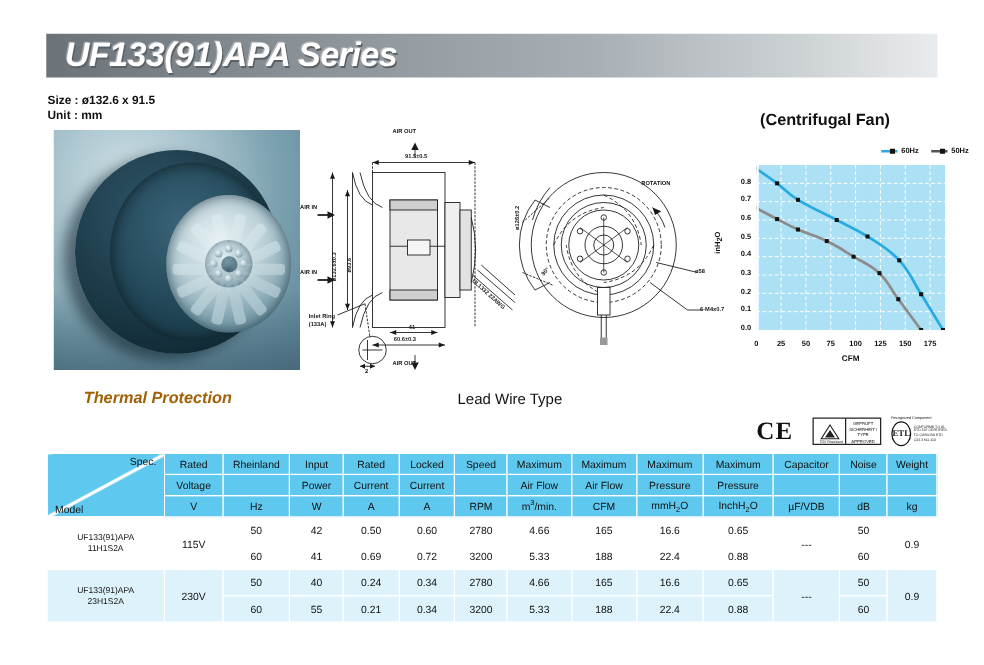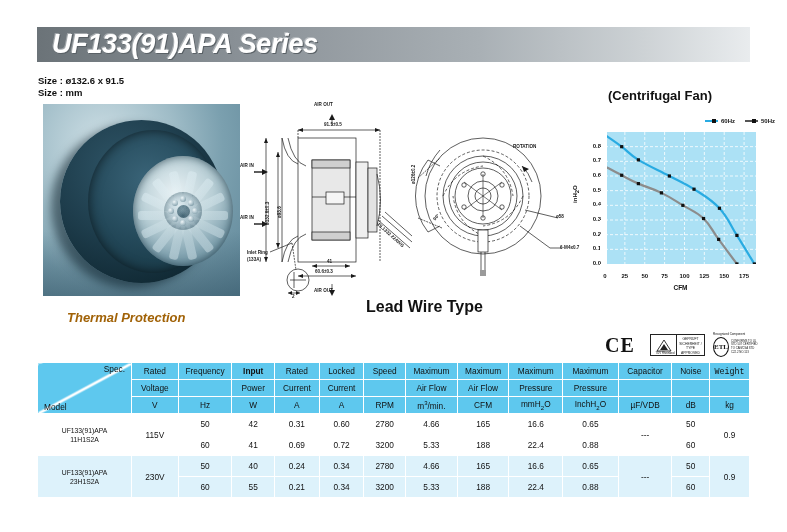--- a/index.html
+++ b/index.html
@@ -105,22 +105,22 @@
   .dwg-label.rot90{ transform:rotate(-90deg); transform-origin:0 0; }
   .dwg-label.rot45{ transform:rotate(-47deg); transform-origin:0 0; }
   .dwg-label.rot-45{ transform:rotate(42deg); transform-origin:0 0; }
 
   
   #caption-thermal{
     position:absolute; left:67px; top:310px;
     font-size:13px; font-weight:bold; color:#a16207; white-space:nowrap;font-style:italic;
   }
   #caption-leadwire{
-    position:absolute; left:366px; top:298px;
-    font-size:16px; font-weight:bold; color:#111; white-space:nowrap;
+    position:absolute; left:366px; top:312px;
+    font-size:12px; font-weight:normal; color:#111; white-space:nowrap;
   }
 
   
   #cert-marks{
     position:absolute; left:600px; top:332px; width:160px; height:28px;
   }
   #ce-mark{
     position:absolute; left:5px; top:2px;
     font-size:20px; font-weight:bold; font-family:"Liberation Serif", serif;
     letter-spacing:1px; color:#111;
@@ -232,21 +232,21 @@
   sup{ font-size:6px; }
 </style>
 </head>
 <body>
 
 <div id="title-bar"></div>
 <div id="title-text">UF133(91)APA Series</div>
 
 <div id="size-block">
   <div>Size : ø132.6 x 91.5</div>
-  <div>Size : mm</div>
+  <div>Unit : mm</div>
 </div>
 
 <div id="centrifugal-title">(Centrifugal Fan)</div>
 
 <div id="fan-photo">
   <div class="shadow-floor"></div>
   <div class="housing">
     <div class="housing-rim">
       <div class="impeller" id="impeller">
         <div class="hub">
@@ -633,32 +633,32 @@
 </div>
 
 <table id="spec-table">
   <thead>
     <tr>
       <td class="hdr-corner" rowspan="3" style="width:95px;">
         <span class="spec-txt">Spec.</span>
         <span class="model-txt">Model</span>
       </td>
     <td style="width: 47px;">Rated</td>
-        <td style="width: 54px;">Frequency</td>
-        <td style="width: 43px; font-weight: bold;">Input</td>
+        <td style="width: 54px;">Rheinland</td>
+        <td style="width: 43px;">Input</td>
         <td style="width: 45px;">Rated</td>
         <td style="width: 45px;">Locked</td>
         <td style="width: 42px;">Speed</td>
         <td style="width: 52px;">Maximum</td>
         <td style="width: 52px;">Maximum</td>
         <td style="width: 54px;">Maximum</td>
         <td style="width: 56px;">Maximum</td>
         <td style="width: 54px;">Capacitor</td>
         <td style="width: 38px;">Noise</td>
-        <td style="width: 40px; font-family: Liberation Mono, monospace;">Weight</td>
+        <td style="width: 40px;">Weight</td>
       </tr>
   <tr>
         <td>Voltage</td>
         <td></td>
         <td>Power</td>
         <td>Current</td>
         <td>Current</td>
         <td></td>
         <td>Air Flow</td>
         <td>Air Flow</td>
@@ -683,21 +683,21 @@
         <td>dB</td>
         <td>kg</td>
       </tr>
     </thead>
   <tbody id="table-body">
       <tr class="rowA">
         <td class="model-cell" rowspan="2">UF133(91)APA<br>11H1S2A</td>
         <td class="bold-v" rowspan="2">115V</td>
         <td>50</td>
         <td>42</td>
-        <td>0.31</td>
+        <td>0.50</td>
         <td>0.60</td>
         <td>2780</td>
         <td>4.66</td>
         <td>165</td>
         <td>16.6</td>
         <td>0.65</td>
         <td rowspan="2">---</td>
         <td>50</td>
         <td rowspan="2">0.9</td>
       </tr>

